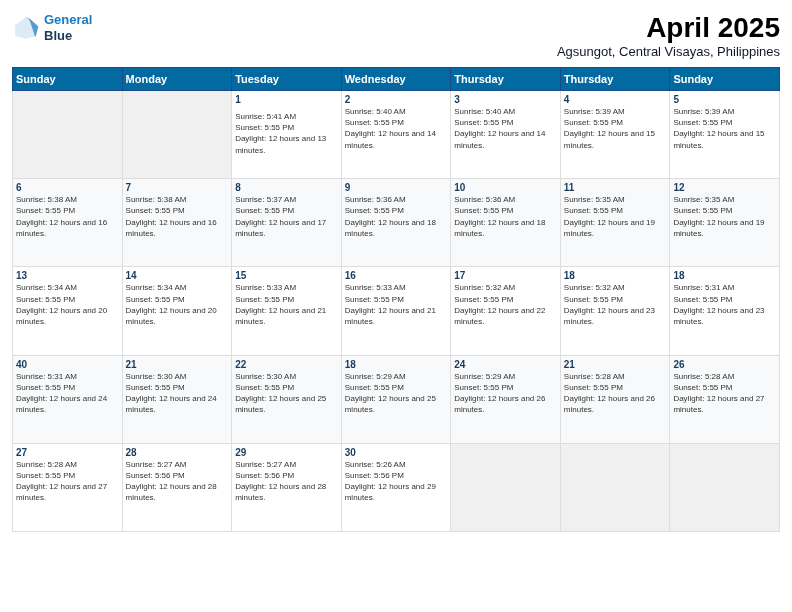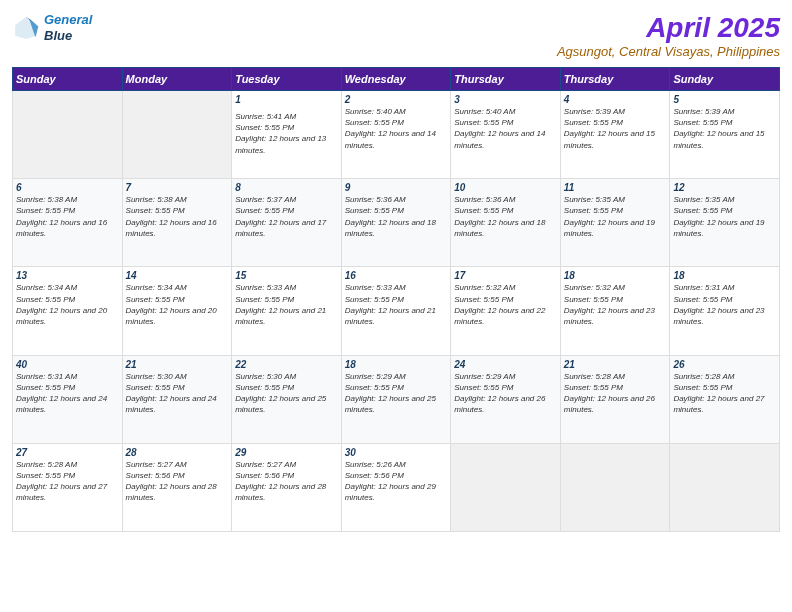--- a/index.html
+++ b/index.html
@@ -9,21 +9,20 @@
       font-family: Arial, sans-serif;
       background: #fff;
       overflow: hidden;
     }
     .page {
       width: 792px;
       height: 544px;
       padding: 12px;
       display: flex;
       flex-direction: column;
-      font-style: italic;
     }
     .header {
       display: flex;
       justify-content: space-between;
       align-items: flex-start;
       margin-bottom: 8px;
     }
     .logo {
       display: flex;
       align-items: center;
@@ -39,35 +38,35 @@
     .logo-icon {
       width: 28px;
       height: 28px;
     }
     .title-section {
       text-align: right;
     }
     .main-title {
       font-size: 28px;
       font-weight: bold;
-      color: #6d28d9;
+      color: #000000;
     }
     .subtitle {
       font-size: 13px;
-      color: #a16207;
+      color: #0f172a;
     }
     .calendar {
       flex: 1;
       border: 1px solid #ccc;
       border-collapse: collapse;
       width: 100%;
       table-layout: fixed;
     }
     .calendar th {
-      background: #4c1d95;
+      background: #0369a1;
       color: #fff;
       font-size: 11px;
       font-weight: bold;
       padding: 4px 3px;
       text-align: left;
       border: 1px solid #1a4a8a;
     }
     .calendar td {
       vertical-align: top;
       font-size: 8.5px;

